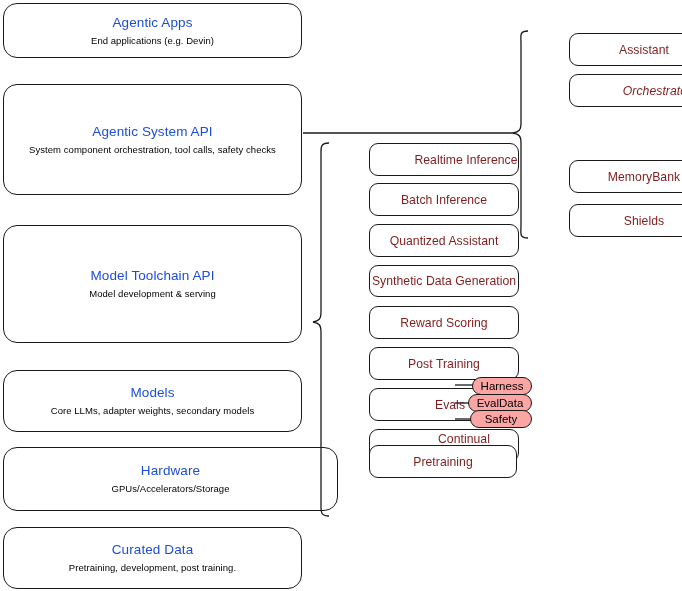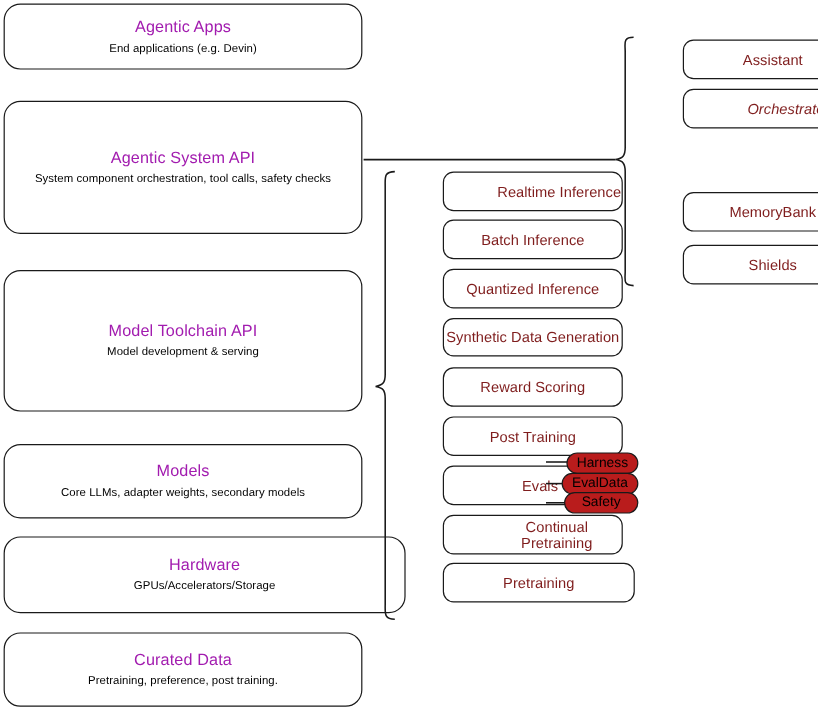--- a/index.html
+++ b/index.html
@@ -24,21 +24,21 @@
     border-radius: 14px;
     background: #ffffff;
     display: flex;
     flex-direction: column;
     align-items: center;
     justify-content: center;
     text-align: center;
   }
   .layer-title {
     font-size: 13.5px;
-    color: #a21caf;
+    color: #1d4ed8;
     line-height: 17px;
     letter-spacing: 0.1px;
   }
   .layer-sub {
     font-size: 9.5px;
     color: #000000;
     line-height: 14px;
     margin-top: 3px;
     letter-spacing: 0.05px;
   }
@@ -59,21 +59,21 @@
     letter-spacing: 0.05px;
     margin-left: 39px;
   }
 
   
   .pill {
     position: absolute;
     box-sizing: border-box;
     border: 1.3px solid #1a1a1a;
     border-radius: 11px;
-    background: #b91c1c;
+    background: #fca5a5;
     display: flex;
     align-items: center;
     justify-content: center;
     font-size: 11.5px;
     color: #000000;
     z-index: 5;
   }
 
   
   #connectors {
@@ -141,40 +141,40 @@
     <div class="layer-sub">Core LLMs, adapter weights, secondary models</div>
   </div>
 
   <div class="layer-box" style="left:3px; top:447px; width:335px; height:64px;">
     <div class="layer-title">Hardware</div>
     <div class="layer-sub">GPUs/Accelerators/Storage</div>
   </div>
 
   <div class="layer-box" style="left:3px; top:527px; width:299px; height:62px;">
     <div class="layer-title">Curated Data</div>
-    <div class="layer-sub">Pretraining, preference, post training.</div>
+    <div class="layer-sub">Pretraining, development, post training.</div>
   </div>
 
   <div class="cap-box" style="left:330px; top:143px; width:150px; height:33px;padding-left:44px;">Realtime Inference</div>
 
   <div class="cap-box" style="left:330px; top:183px; width:150px; height:33px;">Batch Inference</div>
 
-  <div class="cap-box" style="left:330px; top:224px; width:150px; height:33px;">Quantized Inference</div>
+  <div class="cap-box" style="left:330px; top:224px; width:150px; height:33px;">Quantized Assistant</div>
 
   <div class="cap-box" style="left:330px; top:265px; width:150px; height:32px;">Synthetic Data Generation</div>
 
   <div class="cap-box" style="left:330px; top:306px; width:150px; height:33px;">Reward Scoring</div>
 
   <div class="cap-box" style="left:330px; top:347px; width:150px; height:33px;">Post Training</div>
 
   <div class="cap-box" style="left:330px; top:388px; width:150px; height:33px;padding-left:12px;">Evals</div>
 
   <div class="cap-box" style="left:330px; top:429px; width:150px; height:33px;padding-left:40px;">Continual Pretraining</div>
 
-  <div class="cap-box" style="left:330px; top:469px; width:160px; height:33px;text-align:center;">Pretraining</div>
+  <div class="cap-box" style="left:330px; top:445px; width:148px; height:33px;text-align:center;">Pretraining</div>
 
   <div class="pill" style="left:472px; top:377px; width:60px; height:18px;">Harness</div>
 
   <div class="pill" style="left:468px; top:394px; width:64px; height:18px;">EvalData</div>
 
   <div class="pill" style="left:470px; top:410px; width:62px; height:18px;">Safety</div>
 
   <div class="cap-box" style="left:530px; top:33px; width:150px; height:33px;">Assistant</div>
 
   <div class="cap-box" style="left:530px; top:74px; width:176px; height:33px;font-style:italic;">Orchestrator</div>

